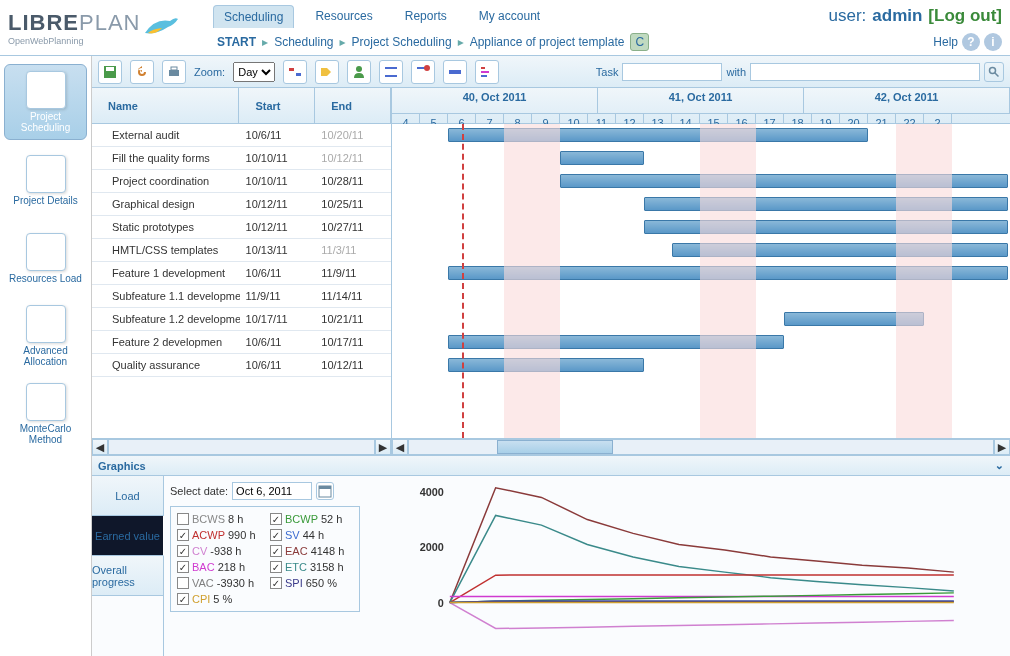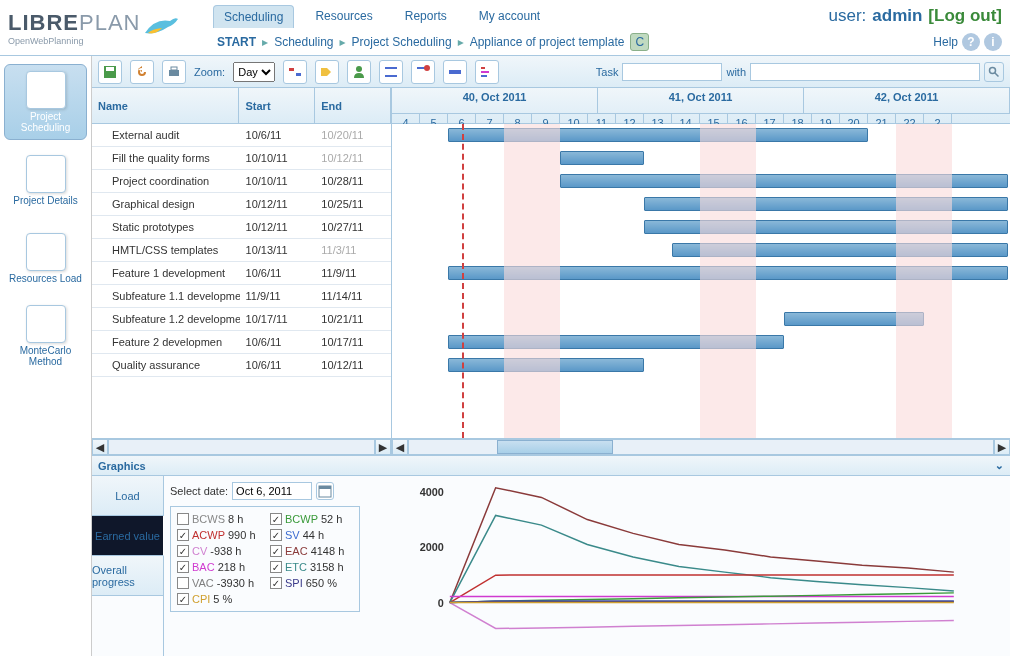--- a/index.html
+++ b/index.html
@@ -35,21 +35,21 @@
 .tb-btn { width: 24px; height: 24px; background: #fff; border: 1px solid #a8c8e0; border-radius: 3px; cursor: pointer; display: inline-flex; align-items: center; justify-content: center; }
 .tb-btn svg { width: 16px; height: 16px; }
 .zoom-label { color: #2a6aa0; font-size: 11px; }
 select { height: 20px; font-size: 11px; }
 .task-search { display: flex; align-items: center; gap: 4px; margin-left: auto; }
 .task-search input { height: 18px; width: 100px; border: 1px solid #a8c8e0; }
 .task-search .search-btn { width: 20px; height: 20px; border: 1px solid #a8c8e0; border-radius: 3px; display:flex; align-items:center; justify-content:center; cursor:pointer; }
 .gantt-area { flex: 1; display: flex; min-height: 0; border-bottom: 1px solid #a8c8e0; position: relative; }
 .left-grid { width: 300px; border-right: 1px solid #a8c8e0; display: flex; flex-direction: column; }
 .grid-header { display: flex; background: linear-gradient(#f0f6fa, #dcecf6); border-bottom: 1px solid #a8c8e0; height: 36px; }
-.grid-header div { border-right: 1px solid #a8c8e0; display: flex; align-items: center; padding: 0 6px; font-weight: bold; color: #2a6aa0; }
+.grid-header div { border-right: 1px solid #a8c8e0; display: flex; align-items: center; padding: 0 16px; font-weight: bold; color: #2a6aa0; }
 .col-name { width: 148px; }
 .col-start { width: 76px; }
 .col-end { width: 76px; }
 .grid-body { flex: 1; overflow: hidden; }
 .grid-row { display: flex; height: 23px; border-bottom: 1px solid #e0e8f0; align-items: center; }
 .grid-row div { padding: 0 6px; overflow: hidden; white-space: nowrap; }
 .grid-row .col-name { width: 148px; padding-left: 20px; }
 .grid-row .col-start { width: 76px; }
 .grid-row .col-end { width: 76px; }
 .grid-row .dim { color: #aaa; }
@@ -142,20 +142,24 @@
     <div class="side-item">
       <div class="icon"></div>
         <div class="label">Project Details</div>
     </div>
     <div class="side-item">
       <div class="icon"></div>
         <div class="label">Resources Load</div>
     </div>
     <div class="side-item">
       <div class="icon"></div>
+        <div class="label">Advanced Allocation</div>
+    </div>
+    <div class="side-item">
+      <div class="icon"></div>
         <div class="label">MonteCarlo Method</div>
     </div>
   </div>
 
   <div class="content">
     <div class="toolbar">
       <button class="tb-btn">
           <svg viewBox="0 0 16 16">
             <rect x="2" y="2" width="12" height="12" fill="#4a9a4a"></rect>
             <rect x="4" y="3" width="8" height="4" fill="#fff"></rect>

